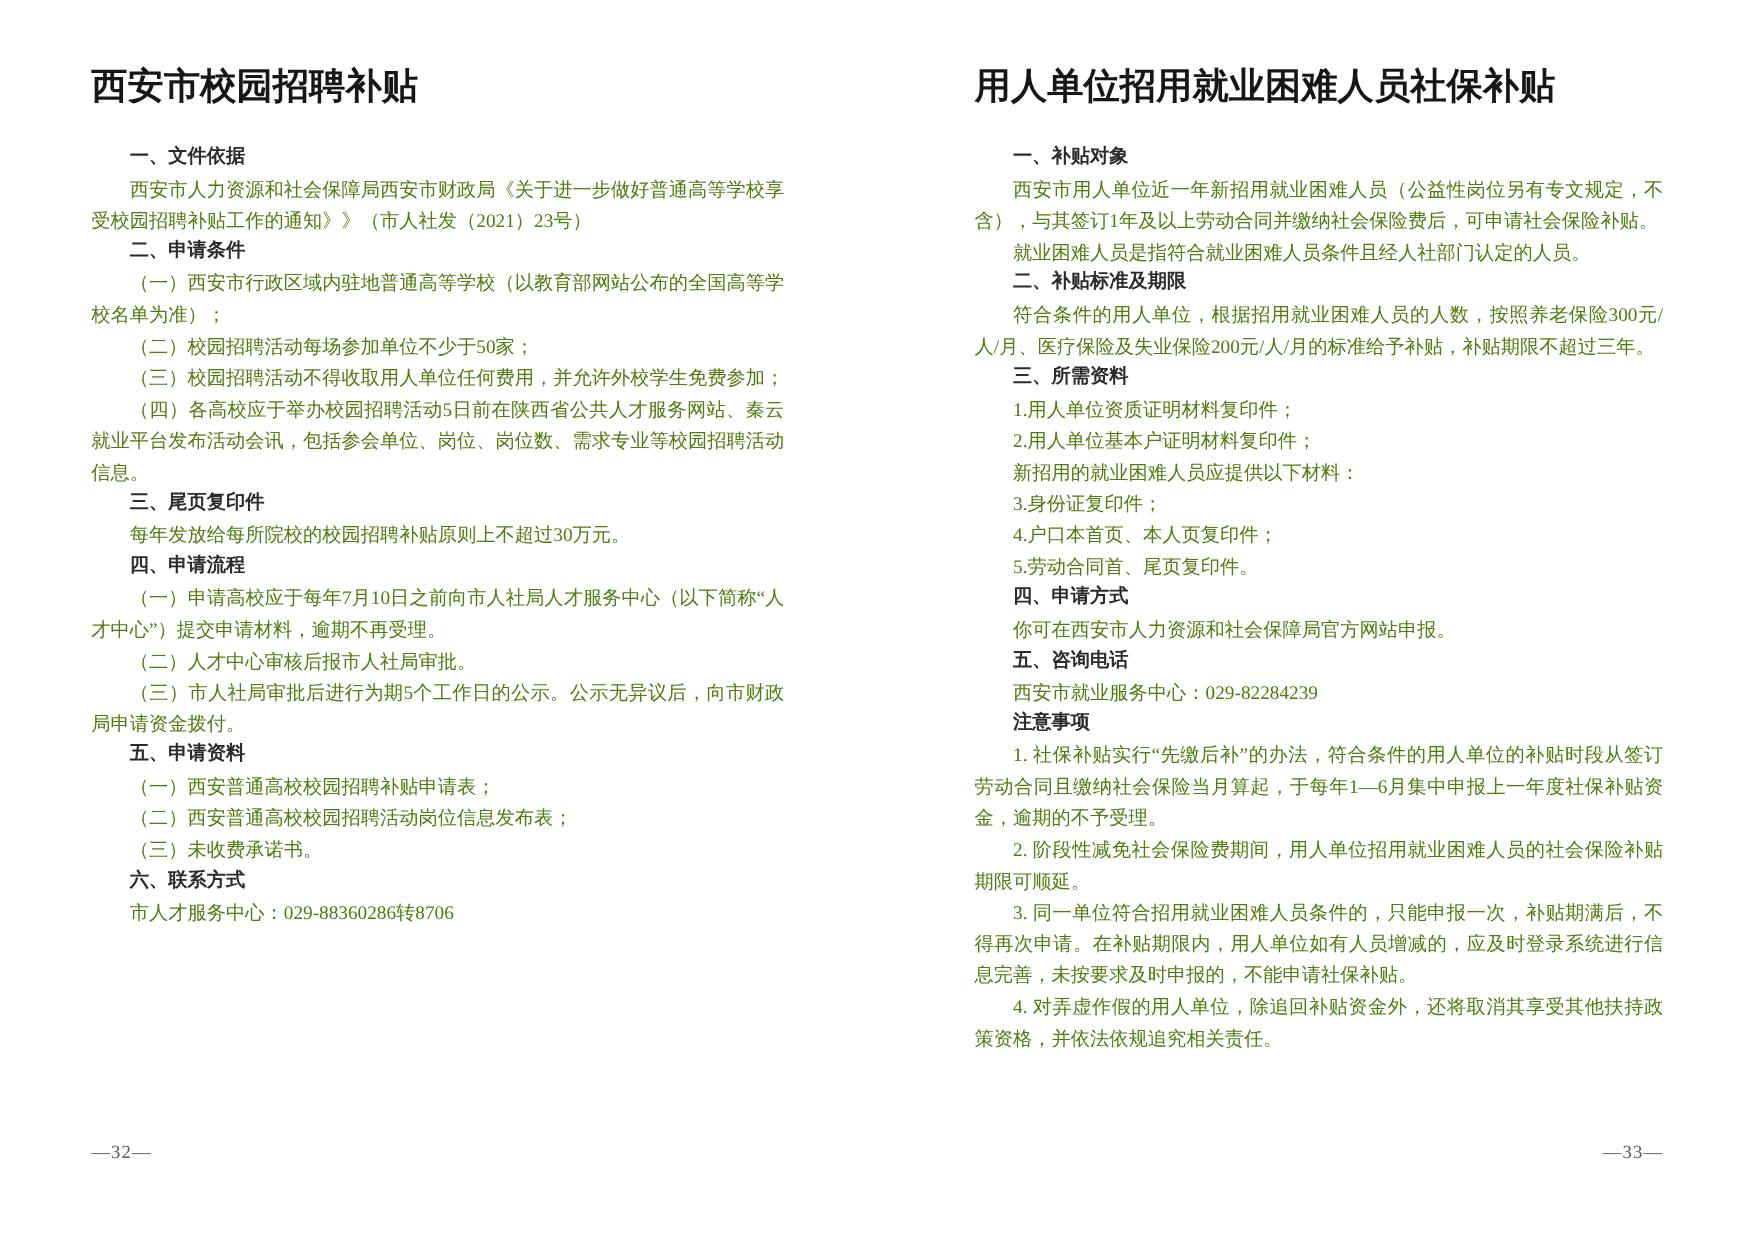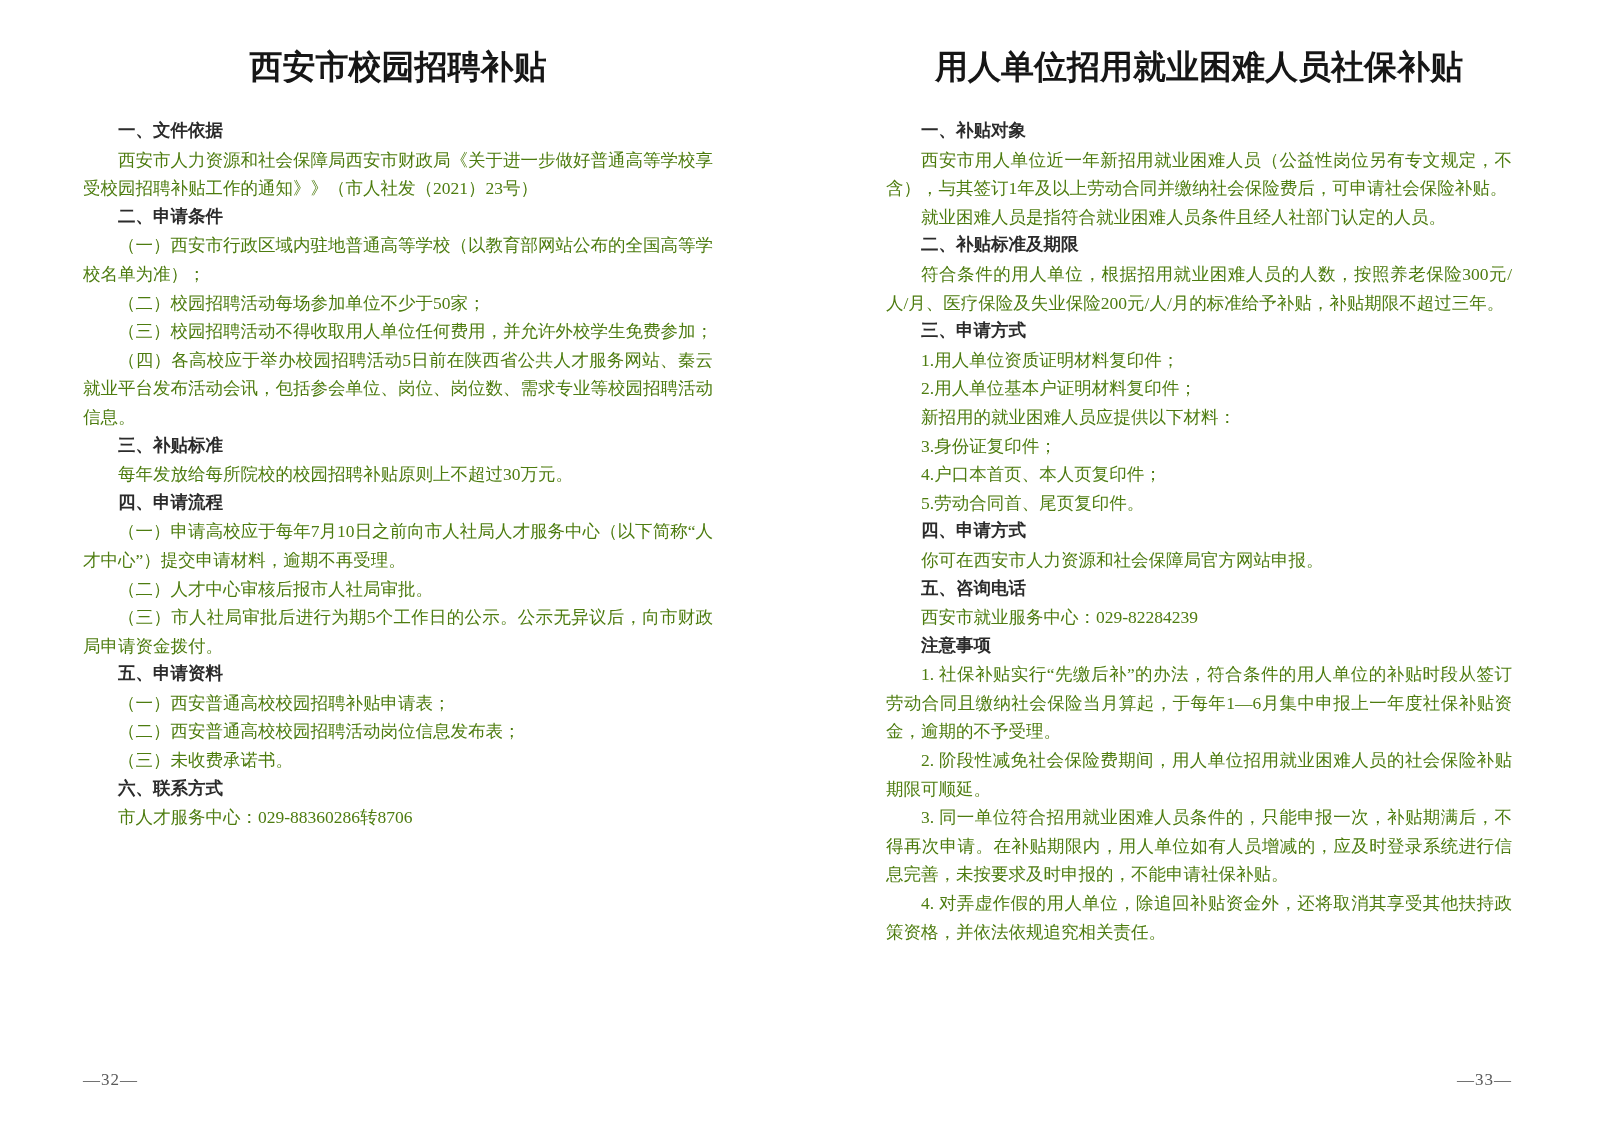--- a/index.html
+++ b/index.html
@@ -12,25 +12,25 @@
   }
   .spread { position: absolute; inset: 0; }
   .page {
     position: absolute; top: 0; height: 1142px;
   }
   #page-left  { left: 83px;  width: 630px; }
   #page-right { left: 886px; width: 626px; }
 
   .page-title {
     margin: 0;
-    padding-top: 48px;
+    padding-top: 60px;
     font-size: 33px;
     line-height: 38px;
     font-weight: 700;
-    text-align: center;
+    text-align: left;
     color: #161616;
     letter-spacing: 0px;
     white-space: nowrap;
   }
 
   .content { margin-top: 31px; }
 
   .content p {
     margin: 0;
     font-size: 17.5px;
@@ -47,41 +47,40 @@
     font-family: Liberation Mono, monospace;
   }
 
   .page-num {
     position: absolute;
     top: 1036px;
     font-size: 17px;
     line-height: 24px;
     color: #5a5a5a;
     letter-spacing: 1px;
-    margin-top: 32px;
   }
   #page-left  .page-num { left: 0; }
   #page-right .page-num { right: 0; text-align: right; }
 </style>
 </head>
 <body>
 
 <div class="spread">
 
   <section class="page" id="page-left">
     <h1 class="page-title">西安市校园招聘补贴</h1>
     <div class="content">
         <p class="heading">一、文件依据</p>
         <p class="para">西安市人力资源和社会保障局西安市财政局《关于进一步做好普通高等学校享受校园招聘补贴工作的通知》》（市人社发（2021）23号）</p>
         <p class="heading">二、申请条件</p>
         <p class="para">（一）西安市行政区域内驻地普通高等学校（以教育部网站公布的全国高等学校名单为准）；</p>
         <p class="para">（二）校园招聘活动每场参加单位不少于50家；</p>
         <p class="para">（三）校园招聘活动不得收取用人单位任何费用，并允许外校学生免费参加；</p>
         <p class="para">（四）各高校应于举办校园招聘活动5日前在陕西省公共人才服务网站、秦云就业平台发布活动会讯，包括参会单位、岗位、岗位数、需求专业等校园招聘活动信息。</p>
-        <p class="heading">三、补贴标准</p>
+        <p class="heading">三、尾页复印件</p>
         <p class="para">每年发放给每所院校的校园招聘补贴原则上不超过30万元。</p>
         <p class="heading">四、申请流程</p>
         <p class="para">（一）申请高校应于每年7月10日之前向市人社局人才服务中心（以下简称“人才中心”）提交申请材料，逾期不再受理。</p>
         <p class="para">（二）人才中心审核后报市人社局审批。</p>
         <p class="para">（三）市人社局审批后进行为期5个工作日的公示。公示无异议后，向市财政局申请资金拨付。</p>
         <p class="heading">五、申请资料</p>
         <p class="para">（一）西安普通高校校园招聘补贴申请表；</p>
         <p class="para">（二）西安普通高校校园招聘活动岗位信息发布表；</p>
         <p class="para">（三）未收费承诺书。</p>
         <p class="heading">六、联系方式</p>
@@ -91,21 +90,21 @@
   </section>
 
   <section class="page" id="page-right">
     <h1 class="page-title">用人单位招用就业困难人员社保补贴</h1>
     <div class="content">
         <p class="heading">一、补贴对象</p>
         <p class="para">西安市用人单位近一年新招用就业困难人员（公益性岗位另有专文规定，不含），与其签订1年及以上劳动合同并缴纳社会保险费后，可申请社会保险补贴。</p>
         <p class="para">就业困难人员是指符合就业困难人员条件且经人社部门认定的人员。</p>
         <p class="heading">二、补贴标准及期限</p>
         <p class="para">符合条件的用人单位，根据招用就业困难人员的人数，按照养老保险300元/人/月、医疗保险及失业保险200元/人/月的标准给予补贴，补贴期限不超过三年。</p>
-        <p class="heading">三、申请方式</p>
+        <p class="heading">三、所需资料</p>
         <p class="para">1.用人单位资质证明材料复印件；</p>
         <p class="para">2.用人单位基本户证明材料复印件；</p>
         <p class="para">新招用的就业困难人员应提供以下材料：</p>
         <p class="para">3.身份证复印件；</p>
         <p class="para">4.户口本首页、本人页复印件；</p>
         <p class="para">5.劳动合同首、尾页复印件。</p>
         <p class="heading">四、申请方式</p>
         <p class="para">你可在西安市人力资源和社会保障局官方网站申报。</p>
         <p class="heading">五、咨询电话</p>
         <p class="para">西安市就业服务中心：029-82284239</p>

